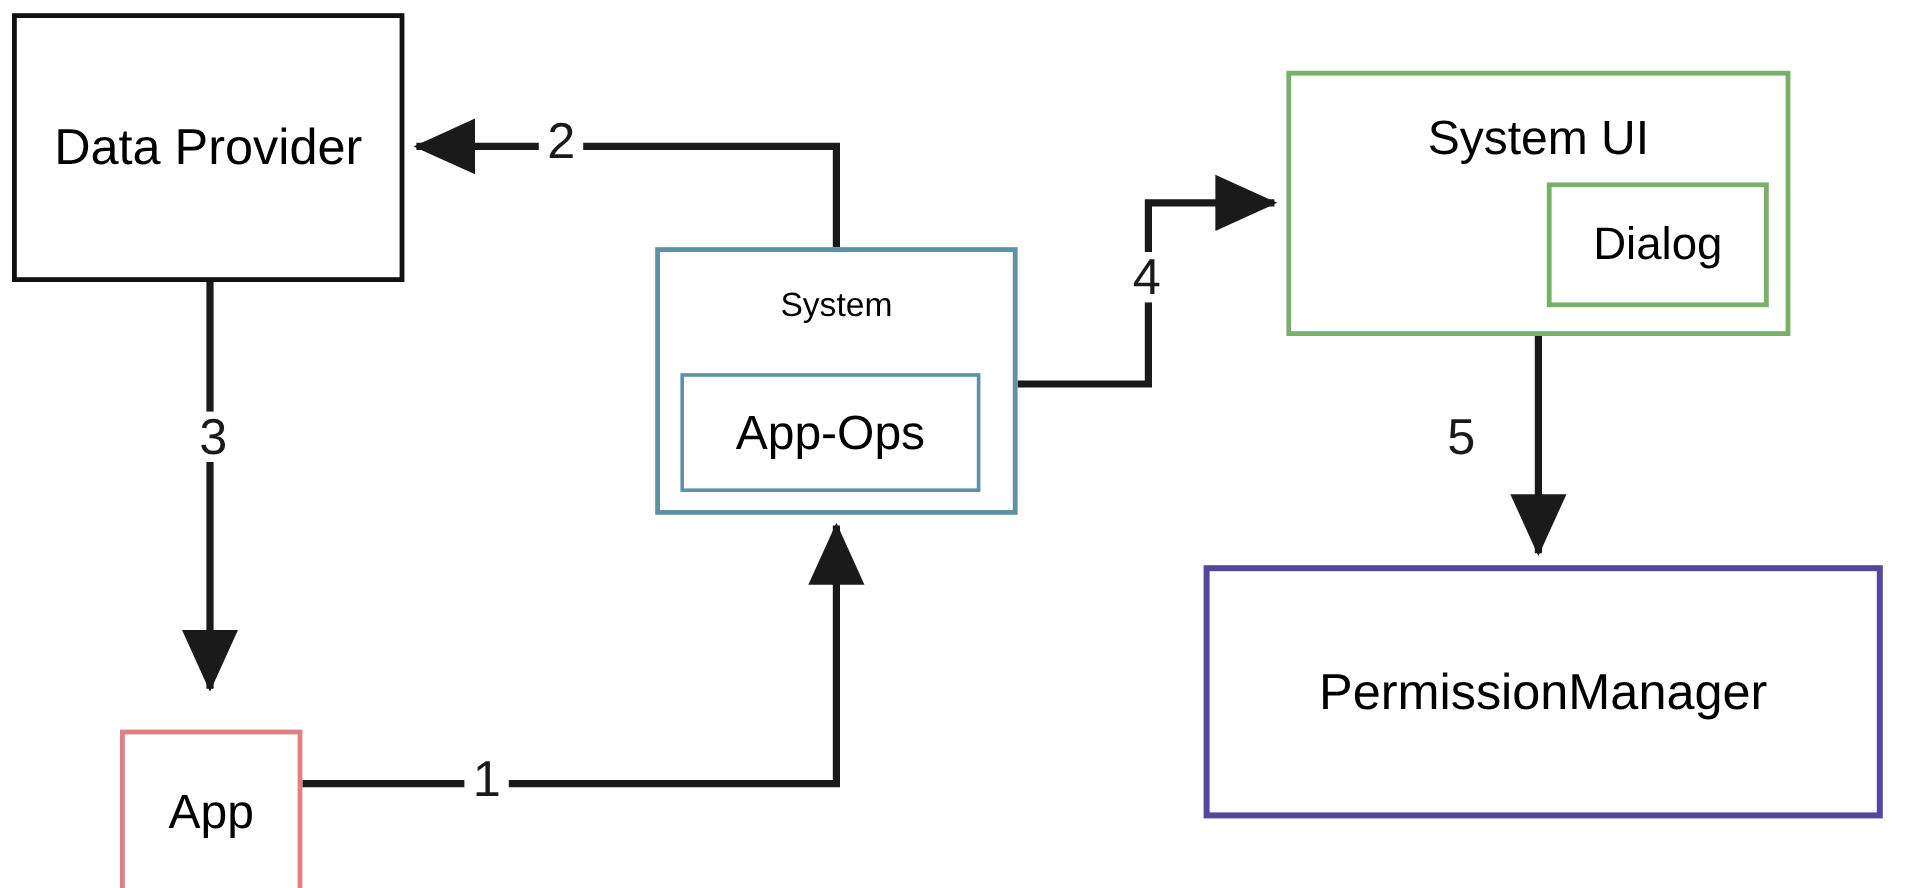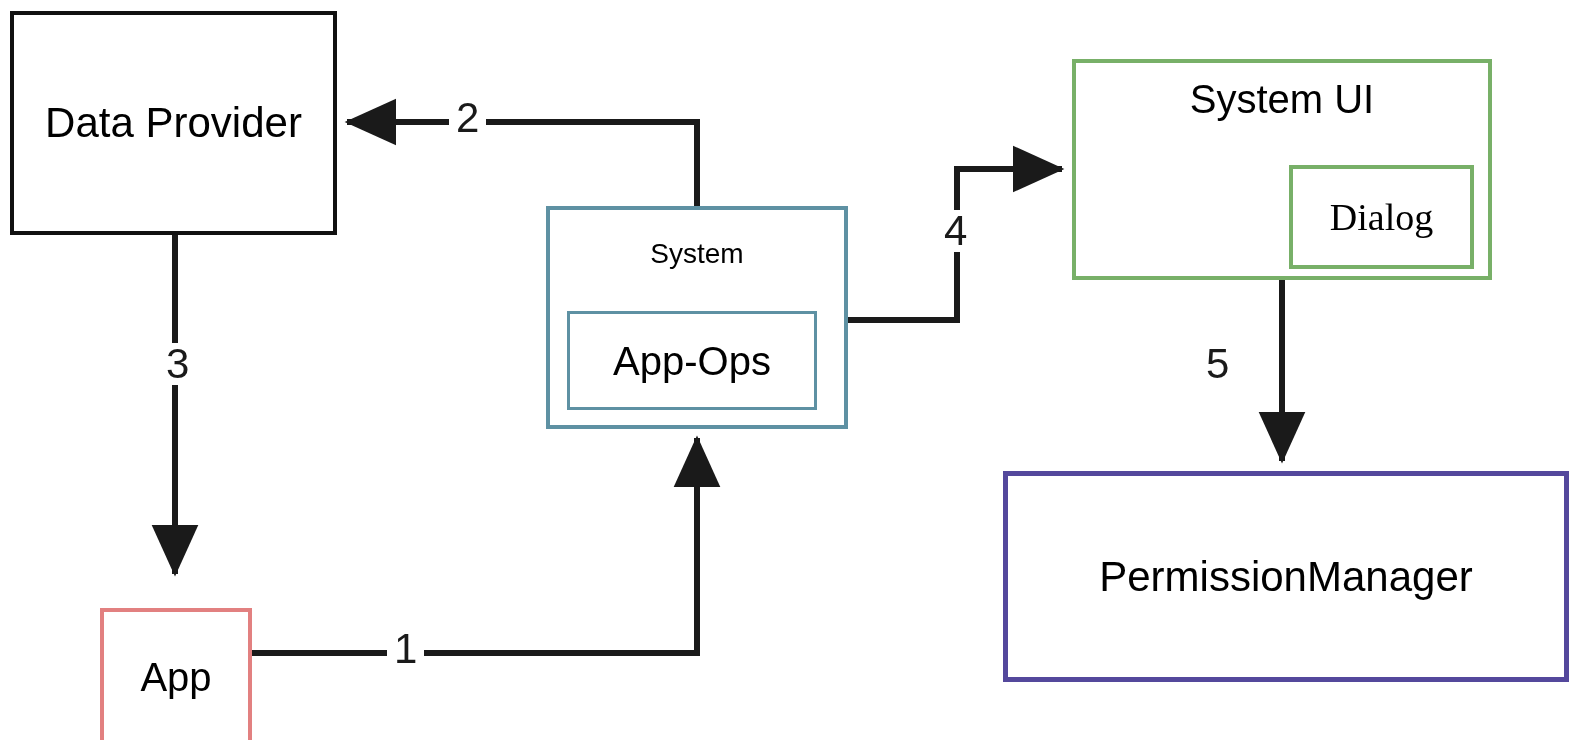--- a/index.html
+++ b/index.html
@@ -74,31 +74,30 @@
     align-items: center;
   }
   #node-app-ops .node-label { font-size: 40px; }
 
   
   #node-system-ui {
     left: 1072px; top: 59px;
     width: 420px; height: 221px;
     border: 4px solid #78b068;
     align-items: flex-start;
-    padding-top: 16px;
+    padding-top: 32px;
   }
   #node-system-ui .node-label { font-size: 40px; }
 
   
   #node-dialog {
-    left: 1289px; top: 165px;
+    left: 1289px; top: 152px;
     width: 185px; height: 104px;
     border: 4px solid #78b068;
     align-items: center;
-    font-family: Liberation Serif, serif;
   }
   #node-dialog .node-label { font-size: 38px; }
 
   
   #node-permission-manager {
     left: 1003px; top: 471px;
     width: 566px; height: 211px;
     border: 5px solid #54489c;
     align-items: center;
   }

